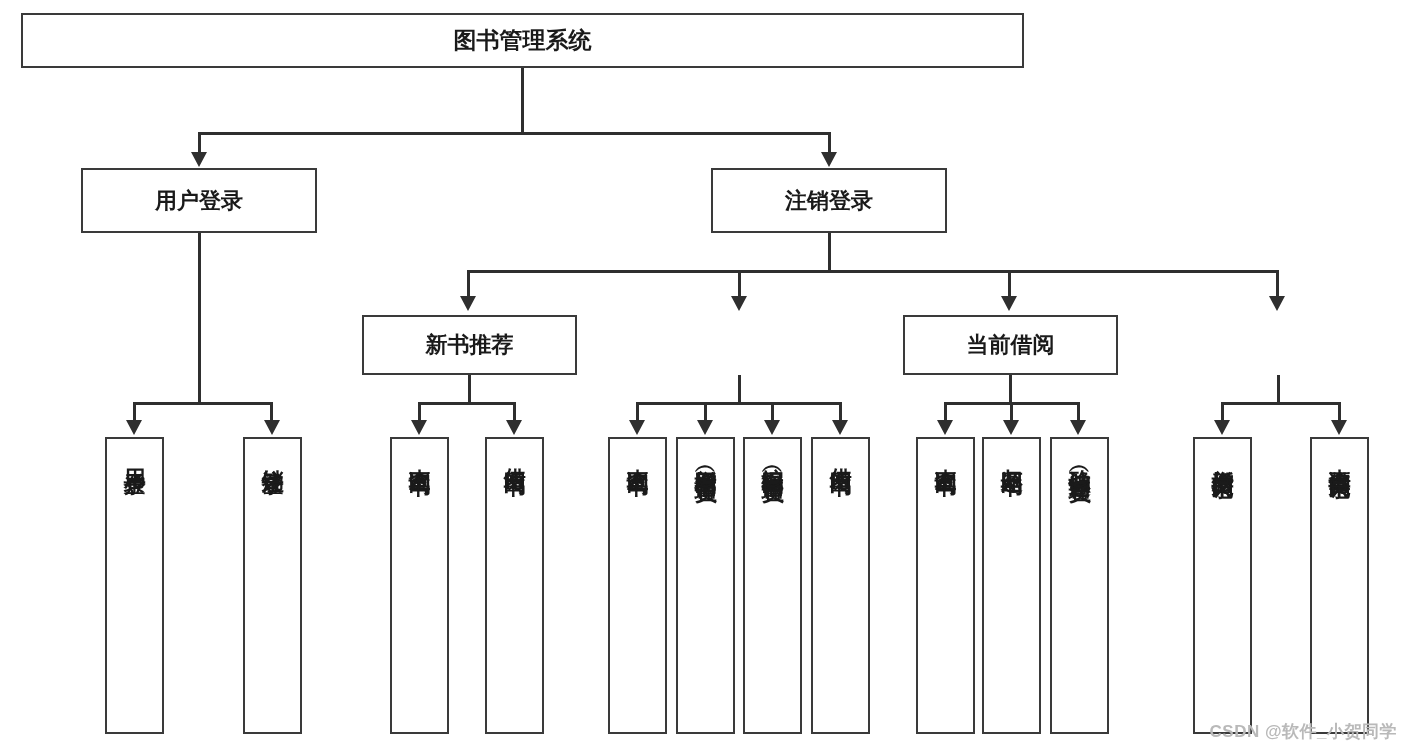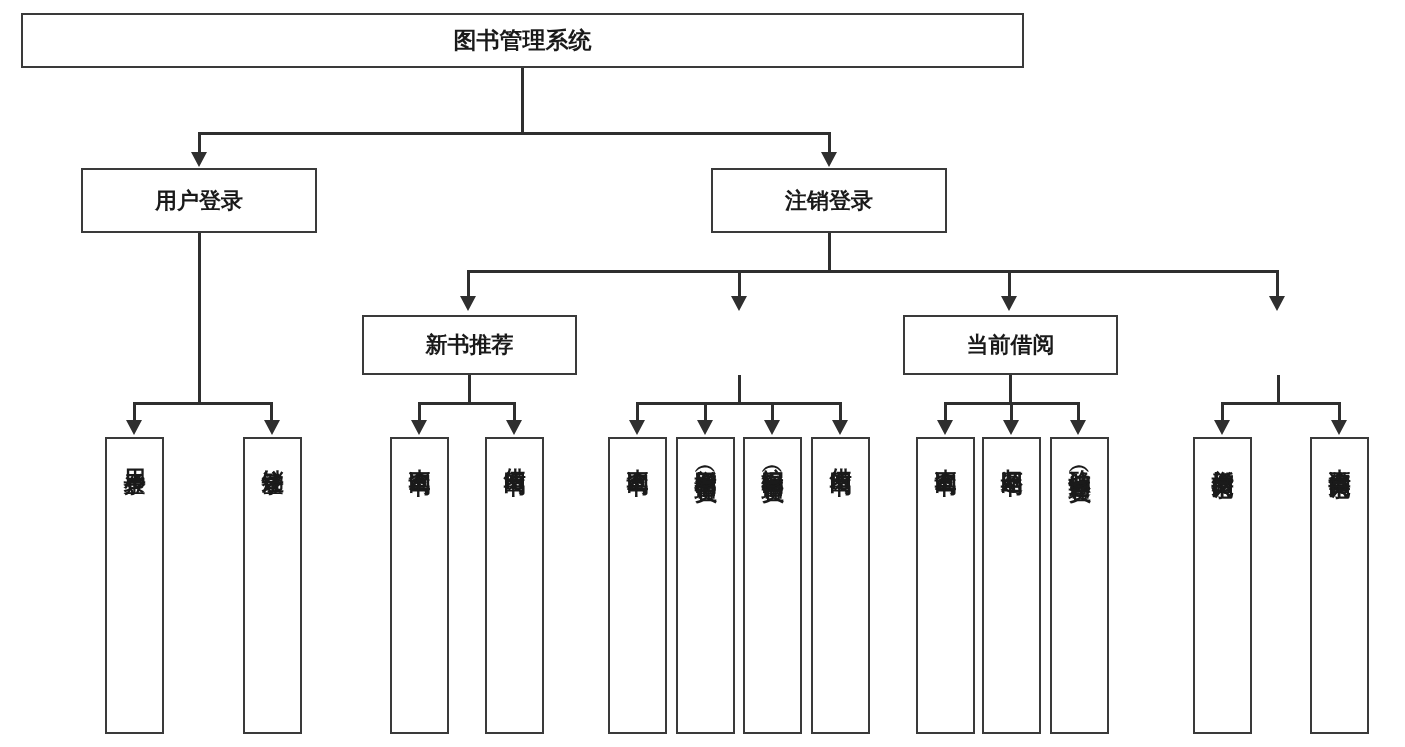--- a/index.html
+++ b/index.html
@@ -201,14 +201,15 @@
   <div class="node leaf" style="left:1050px; top:437px; width:59px; height:297px;">
     <span class="vtext">确认归还（管理员）</span>
   </div>
   <div class="node leaf" style="left:1193px; top:437px; width:59px; height:297px;">
     <span class="vtext">新增借阅记录</span>
   </div>
   <div class="node leaf" style="left:1310px; top:437px; width:59px; height:297px;">
     <span class="vtext">查询借阅记录</span>
   </div>
 
+  <div id="watermark">CSDN @软件_小贺同学</div>
 
 </div>
 
 </body></html>

